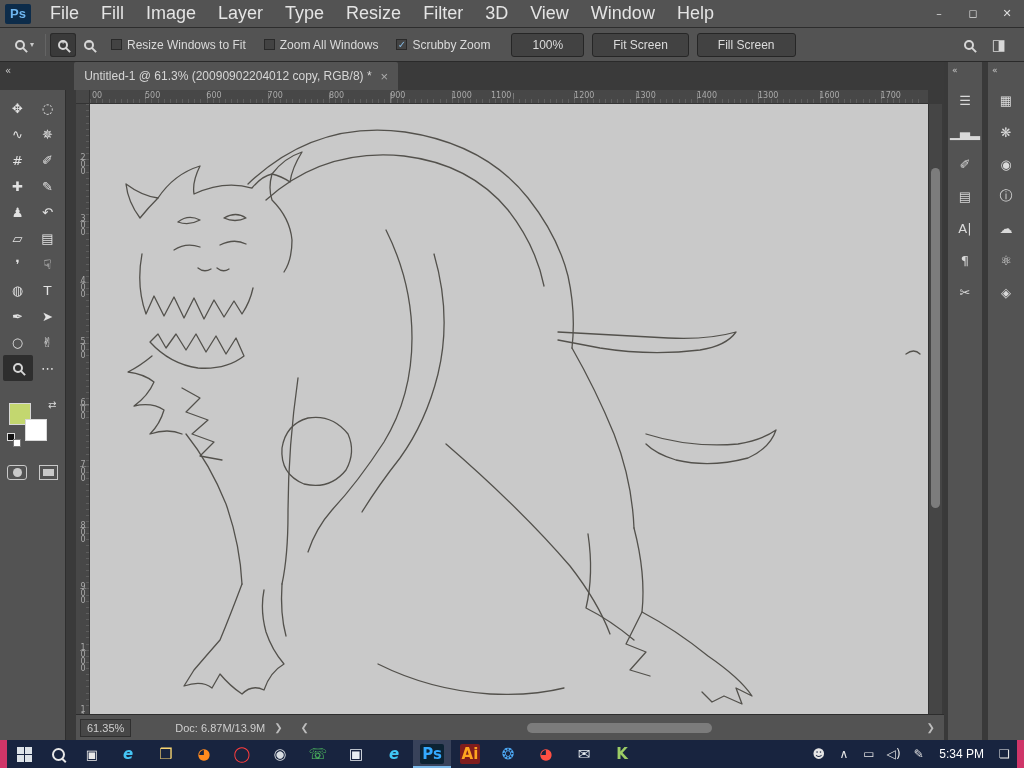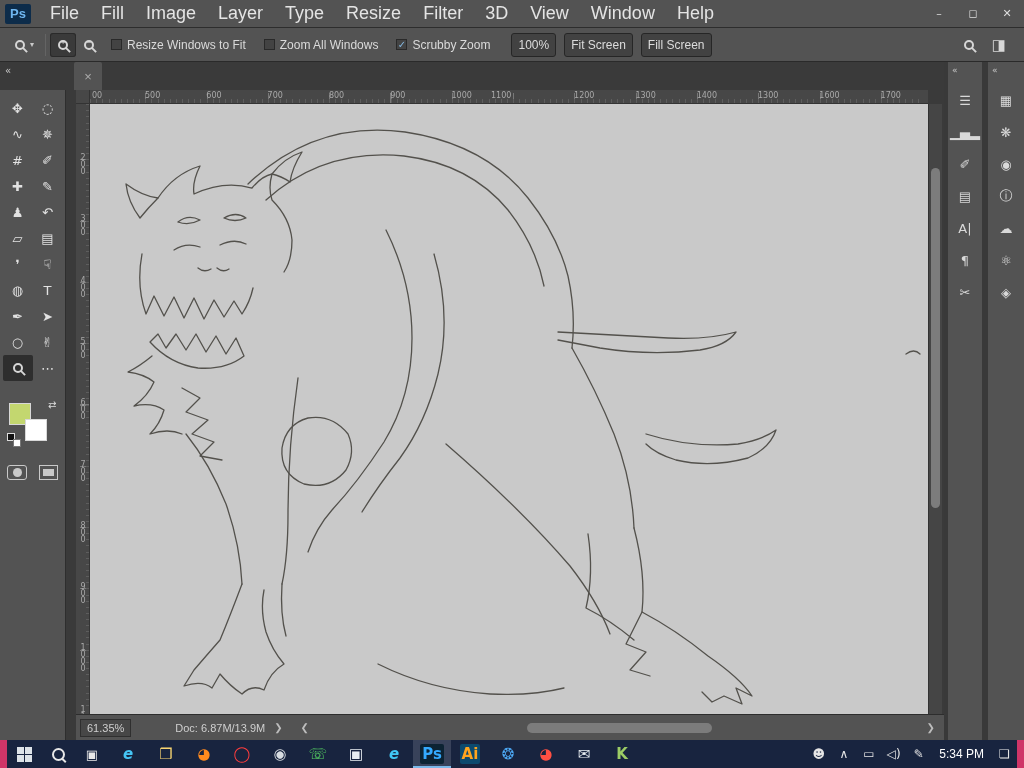--- a/index.html
+++ b/index.html
@@ -23,21 +23,21 @@
   .tool-preview{display:flex;align-items:center;gap:5px;padding:0 7px}
   .dd-arrow{font-size:8px;color:#c9c9c9}
   .sep{width:1px;height:22px;background:#646464;margin:0 4px}
   .zoom-btn{width:26px;height:24px;display:flex;align-items:center;justify-content:center;border-radius:3px}
   .zoom-btn.pressed{background:#3a3a3a;box-shadow:inset 0 0 0 1px #2a2a2a}
   #option-checks{display:flex;align-items:center}
   .opt-check{display:flex;align-items:center;gap:5px;margin:0 9px}
   .cbox{width:11px;height:11px;background:#434343;border:1px solid #292929;color:#85b9e2;font-size:10px;line-height:10px;text-align:center;font-family:"DejaVu Sans",sans-serif}
   .cb-text{font-size:12px;color:#dadada}
   #option-buttons{display:flex;align-items:center;margin-left:8px}
-  .ps-btn{background:#424242;border:1px solid #262626;border-radius:3px;color:#dcdcdc;font-size:12px;padding:4px 6px;font-family:"Liberation Sans",sans-serif;margin:0 4px}
+  .ps-btn{background:#424242;border:1px solid #262626;border-radius:3px;color:#dcdcdc;font-size:12px;padding:4px 20px;font-family:"Liberation Sans",sans-serif;margin:0 4px}
   .opt-right{margin-left:auto;display:flex;align-items:center;gap:18px;padding-right:10px}
   .ws-icon{font-size:15px;color:#d8d8d8}
 
   
   .workspace-bg{position:absolute;top:62px;left:0;right:0;height:678px;background:#3a3a3a}
 
   
   .tabrow{position:absolute;top:62px;left:0;width:944px;height:28px;display:flex;align-items:stretch}
   .collapse{font-size:10px;color:#c9c9c9;padding:3px 5px;align-self:flex-start}
   .doc-tab{margin-left:58px;background:#535353;display:flex;align-items:center;padding:0 10px;gap:9px;border-radius:2px 2px 0 0}
@@ -176,20 +176,21 @@
       <span class="mag"></span>
       <span class="ws-icon glyph">◨</span>
     </div>
   </div>
 
   <div class="workspace-bg"></div>
 
   <div class="tabrow">
     <span class="collapse glyph">«</span>
     <div class="doc-tab">
+      <span class="tab-title">Untitled-1 @ 61.3% (20090902204012 copy, RGB/8) *</span>
       <span class="tab-close">×</span>
     </div>
   </div>
 
   <aside class="toolpanel">
     <div class="tool-grid" id="tool-grid">
         <div class="tool">
           <span class="tool-glyph">✥</span>
         </div>
         <div class="tool">
@@ -433,21 +434,21 @@
         <div class="tb-app">
           <span class="tb-tile" style="color: rgb(233, 238, 242);">▣</span>
         </div>
         <div class="tb-app">
           <span class="tb-tile" style="color: rgb(65, 200, 245); font-style: italic;">e</span>
         </div>
         <div class="tb-app active">
           <span class="tb-tile" style="color: rgb(52, 170, 255); background: rgb(12, 35, 51);">Ps</span>
         </div>
         <div class="tb-app">
-          <span class="tb-tile" style="color: rgb(255, 165, 30); background: #0c4a6e;">Ai</span>
+          <span class="tb-tile" style="color: rgb(255, 165, 30); background: #7f1d1d;">Ai</span>
         </div>
         <div class="tb-app">
           <span class="tb-tile" style="color: rgb(77, 169, 245);">❂</span>
         </div>
         <div class="tb-app">
           <span class="tb-tile" style="color: rgb(255, 80, 67);">◕</span>
         </div>
         <div class="tb-app">
           <span class="tb-tile" style="color: rgb(233, 238, 242);">✉</span>
         </div>

